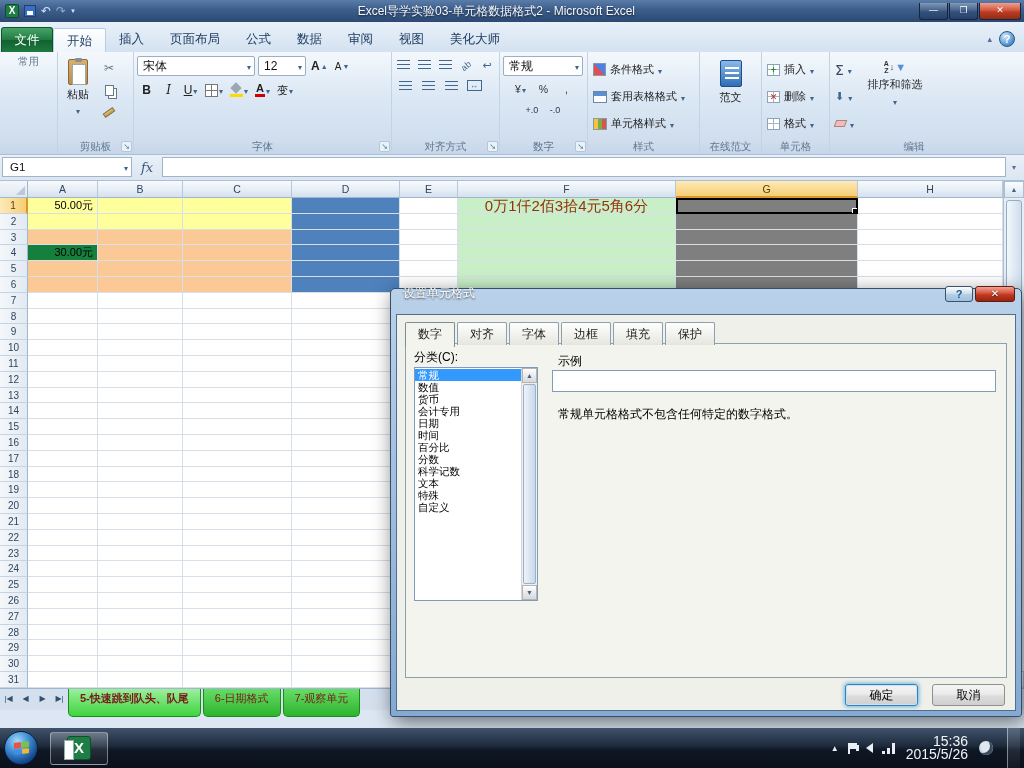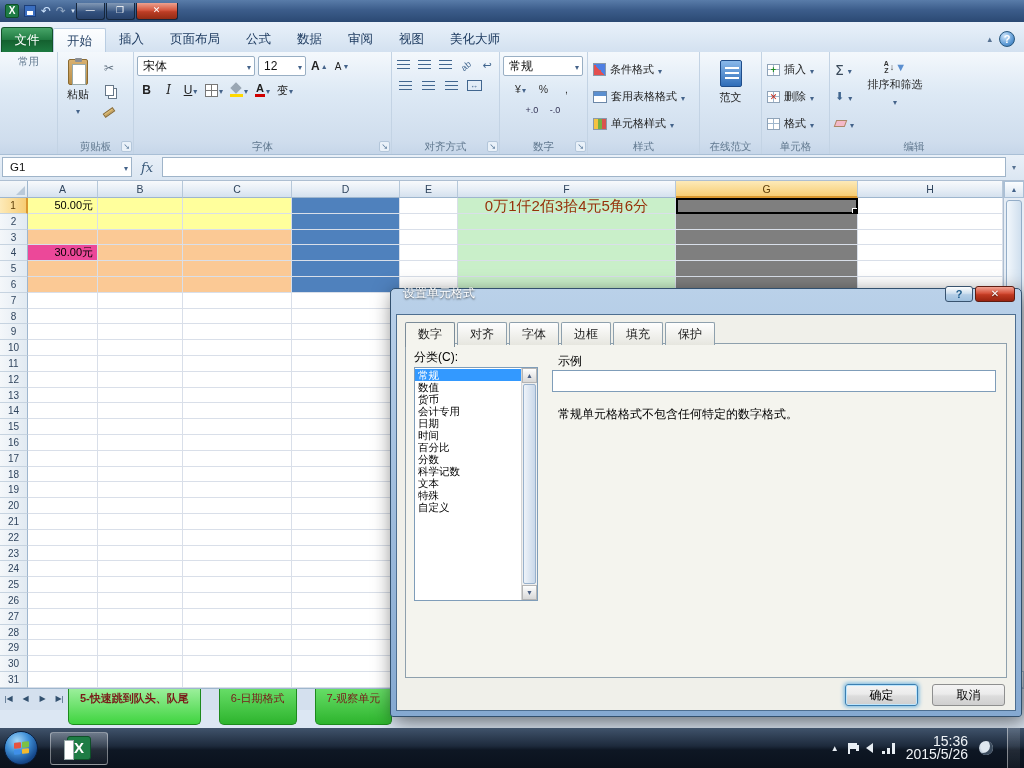--- a/index.html
+++ b/index.html
@@ -115,21 +115,21 @@
   .selcell{outline:2px solid #000;outline-offset:-2px;position:relative;z-index:2;}
   .selcell:after{content:"";position:absolute;right:0;bottom:0;width:4px;height:4px;background:#000;border-left:1px solid #fff;border-top:1px solid #fff;}
   .vscroll{position:absolute;right:0;top:181px;width:21px;height:507px;background:#e6edf5;border-left:1px solid #aebfd2;z-index:2;}
   .varrow{height:17px;background:linear-gradient(#fbfdff,#d9e5f1);border:1px solid #a9bfd6;font-size:7px;color:#44638a;text-align:center;line-height:15px;}
   .varrow.down{position:absolute;bottom:0;left:0;right:0;}
   .vthumb{position:absolute;left:2px;right:2px;top:19px;height:96px;background:linear-gradient(to right,#f2f7fc,#cfdfee);border:1px solid #93adc8;border-radius:3px;}
 
   
   .sheetbar{position:absolute;left:0;top:688px;width:100%;height:22px;background:#d4e0ee;border-top:1px solid #9eb6ce;display:flex;align-items:flex-start;z-index:1;}
   .nav{width:17px;height:21px;font-size:8px;color:#33516f;text-align:center;line-height:20px;}
-  .sheet-tab{height:36px;line-height:19px;padding:0 11px;background:linear-gradient(#66dd66,#2db42d);border:1px solid #1d8a1d;border-top:none;border-radius:0 0 5px 5px;color:#7a1919;font-size:11px;margin-right:18px;white-space:nowrap;}
+  .sheet-tab{height:28px;line-height:19px;padding:0 11px;background:linear-gradient(#66dd66,#2db42d);border:1px solid #1d8a1d;border-top:none;border-radius:0 0 5px 5px;color:#7a1919;font-size:11px;margin-right:2px;white-space:nowrap;}
   .sheet-tab.active{background:linear-gradient(#9bef9b,#3fd43f);font-weight:bold;}
   .statusbar{position:absolute;left:0;top:744px;width:100%;height:18px;background:linear-gradient(#e7eef7,#d5e1ee);border-top:1px solid #9ab1c9;font-size:11px;color:#26384d;line-height:17px;padding-left:9px;z-index:1;}
 
   
   .dialog{position:absolute;left:390px;top:288px;width:632px;height:429px;background:linear-gradient(#bad1e9,#85a9d1);border:1px solid #32506e;border-radius:5px 5px 3px 3px;box-shadow:3px 5px 20px rgba(0,0,0,.55);z-index:50;}
   .dlg-title{height:25px;display:flex;align-items:center;padding:0 6px 16px 12px;color:#fff;font-size:12px;text-shadow:0 1px 2px rgba(0,0,0,.7);}
   .dlg-title .t{flex:1;}
   .dlg-help{width:28px;height:16px;border:1px solid #38536f;border-radius:3px;background:linear-gradient(#fdfdfd,#cfe0ef 45%,#b3cde6 55%,#9fc0de);color:#1c5a8a;font-weight:bold;font-size:11px;text-align:center;line-height:14px;margin-right:2px;text-shadow:none;}
   .dlg-close{width:40px;height:16px;border:1px solid #5e1d12;border-radius:3px;background:linear-gradient(#f2a393,#d6523b 45%,#c03a22 55%,#99230f);color:#fff;font-size:10px;text-align:center;line-height:14px;}
   .dlg-client{position:absolute;left:5px;right:5px;top:25px;bottom:5px;background:#f0f0ea;border:1px solid #4d6e90;}
@@ -178,20 +178,21 @@
 <div class="screen">
 
   <div class="titlebar">
     <div class="qat">
       <span class="app-ic"></span>
       <span class="save-ic16"></span>
       <span class="undo-ic">↶</span>
       <span class="redo-ic">↷</span>
       <span class="qat-caret">▾</span>
     </div>
+    <div class="title-text">Excel导学实验03-单元格数据格式2 - Microsoft Excel</div>
     <div class="win-controls">
       <div class="wbtn">—</div>
       <div class="wbtn">❐</div>
       <div class="wbtn close">✕</div>
     </div>
   </div>
 
   <div class="tabrow">
     <div class="file-tab">文件</div>
     <div class="rtabs">
@@ -487,21 +488,21 @@
         <div class="cell" style="width: 85px; background: rgb(251, 201, 149);"></div>
         <div class="cell" style="width: 109px; background: rgb(251, 201, 149);"></div>
         <div class="cell" style="width: 108px; background: rgb(79, 129, 189);"></div>
         <div class="cell" style="width: 58px;"></div>
         <div class="cell" style="width: 218px; background: rgb(201, 239, 201);"></div>
         <div class="cell" style="width: 182px; background: rgb(127, 127, 127);"></div>
         <div class="cell" style="width: 145px;"></div>
       </div>
       <div class="grow">
         <div class="rowh">4</div>
-        <div class="cell" style="width: 70px; background: #ec4899; text-align: right; color: rgb(0, 0, 0); font-size: 11px;">30.00元</div>
+        <div class="cell" style="width: 70px; background: #15803d; text-align: right; color: rgb(0, 0, 0); font-size: 11px;">30.00元</div>
         <div class="cell" style="width: 85px; background: rgb(251, 201, 149);"></div>
         <div class="cell" style="width: 109px; background: rgb(251, 201, 149);"></div>
         <div class="cell" style="width: 108px; background: rgb(79, 129, 189);"></div>
         <div class="cell" style="width: 58px;"></div>
         <div class="cell" style="width: 218px; background: rgb(201, 239, 201);"></div>
         <div class="cell" style="width: 182px; background: rgb(127, 127, 127);"></div>
         <div class="cell" style="width: 145px;"></div>
       </div>
       <div class="grow">
         <div class="rowh">5</div>

